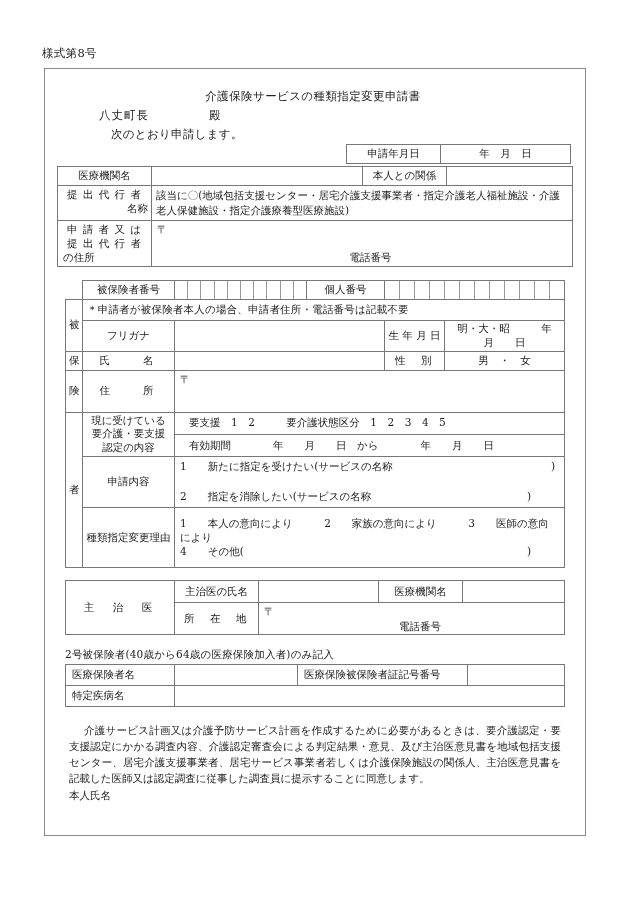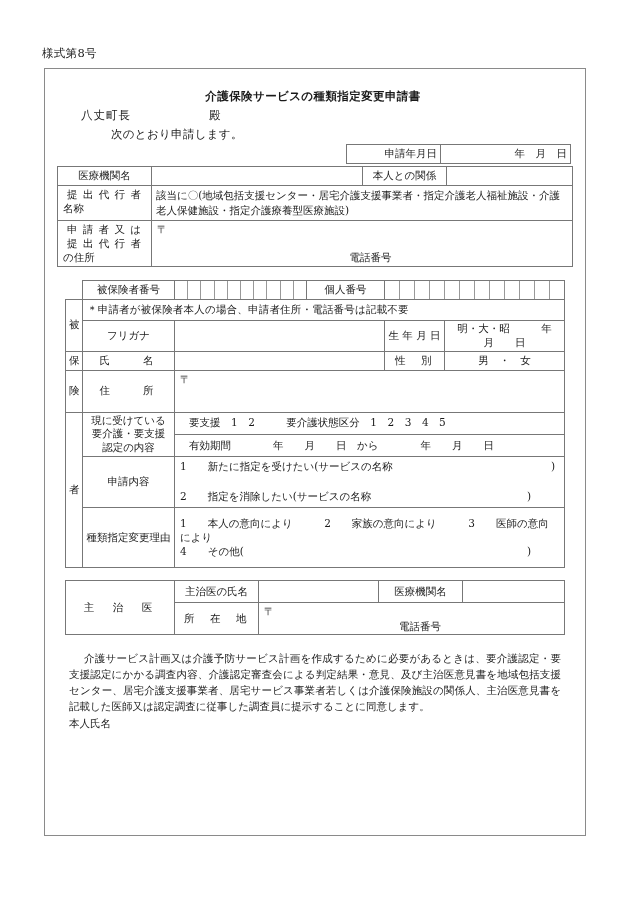--- a/index.html
+++ b/index.html
@@ -28,33 +28,33 @@
 
   .inner {
     position: absolute;
     left: 0; top: 0; right: 0; bottom: 0;
     padding: 8px 12px 0 12px;
   }
 
   .doc-title {
     text-align: center;
     font-size: 11.5px;
-    font-weight: bold;
+    font-weight: normal;
     letter-spacing: 0.4px;
     margin-top: 12px;
     padding-right: 4px;
   }
 
   .addressee-row {
     position: relative;
     height: 17px;
     margin-top: 4px;
     font-size: 11.5px;
   }
-  .addressee { position: absolute; left: 24px; top: 0; letter-spacing: 1px; }
+  .addressee { position: absolute; left: 42px; top: 0; letter-spacing: 1px; }
   .dono { position: absolute; left: 152px; top: 0; }
 
   .apply-line {
     font-size: 11.5px;
     margin-left: 54px;
     margin-top: 2px;
     letter-spacing: 0.3px;
   }
 
   
@@ -72,21 +72,21 @@
   .c { text-align: center; }
   .l { text-align: left; }
   .sp2 { letter-spacing: 2.5px; }
   .sp3 { letter-spacing: 4px; }
   .sp1 { letter-spacing: 1px; }
   .nb { border: none; }
 
   
   .top-area { position: relative; margin-top: 2px; height: 22px; }
   .date-tbl { position: absolute; right: 2px; top: 0; width: 225px; }
-  .date-tbl td { height: 19px; text-align: right; }
+  .date-tbl td { height: 19px; }
 
   
   .applicant-tbl { width: 100%; margin-top: 0px; }
   .applicant-tbl td { height: 19px; }
   .cell-tall2 { height: 34px !important; vertical-align: top; padding-top: 2px; }
   .cell-tall3 { height: 46px !important; vertical-align: top; padding-top: 2px; }
   .agency-text { line-height: 1.42; font-size: 10.5px; padding: 2px 4px; }
 
   .addr-cell { position: relative; height: 46px !important; vertical-align: top; }
   .postal { position: absolute; left: 5px; top: 2px; }
@@ -172,21 +172,21 @@
       <tbody>
           <tr>
         <td class="c" style="width:94px">医療機関名</td>
         <td></td>
         <td class="c" style="width:84px">本人との関係</td>
         <td style="width:126px"></td>
       </tr>
       <tr>
         <td class="c cell-tall2" style="width:94px">
           <div class="sp1">提 出 代 行 者</div>
-          <div style="text-align:left;padding-left:2px">名称</div>
+          <div style="text-align:right;padding-left:2px">名称</div>
         </td>
         <td class="agency-text cell-tall2" colspan="3">該当に〇(地域包括支援センター・居宅介護支援事業者・指定介護老人福祉施設・介護老人保健施設・指定介護療養型医療施設)</td>
       </tr>
       <tr>
         <td class="c cell-tall3" style="width:94px">
           <div class="sp1">申 請 者 又 は</div>
           <div class="sp1">提 出 代 行 者</div>
           <div style="text-align:left;padding-left:2px">の住所</div>
         </td>
         <td class="addr-cell" colspan="3">
@@ -320,20 +320,37 @@
           <td class="c sp2" style="width:103px">所　在　地</td>
           <td class="doc-addr" colspan="3">
             <span class="postal">〒</span>
             <span class="tel">電話番号</span>
           </td>
         </tr>
       </tbody>
         </table>
     </div>
 
+    <div class="no2-wrap">
+      <div class="no2-title">2号被保険者(40歳から64歳の医療保険加入者)のみ記入</div>
+      <table class="no2-tbl">
+        <tbody>
+            <tr>
+          <td class="l" style="width:109px;padding-left:6px">医療保険者名</td>
+          <td style="width:123px"></td>
+          <td class="l" style="width:170px;padding-left:6px">医療保険被保険者証記号番号</td>
+          <td></td>
+        </tr>
+        <tr>
+          <td class="l" style="width:109px;padding-left:6px">特定疾病名</td>
+          <td colspan="3"></td>
+        </tr>
+      </tbody>
+        </table>
+    </div>
 
     <div class="consent">
       <p>介護サービス計画又は介護予防サービス計画を作成するために必要があるときは、要介護認定・要支援認定にかかる調査内容、介護認定審査会による判定結果・意見、及び主治医意見書を地域包括支援センター、居宅介護支援事業者、居宅サービス事業者若しくは介護保険施設の関係人、主治医意見書を記載した医師又は認定調査に従事した調査員に提示することに同意します。</p>
       <div class="sign-line">本人氏名</div>
     </div>
 
   </div>
 </div>
 
 </body></html>

